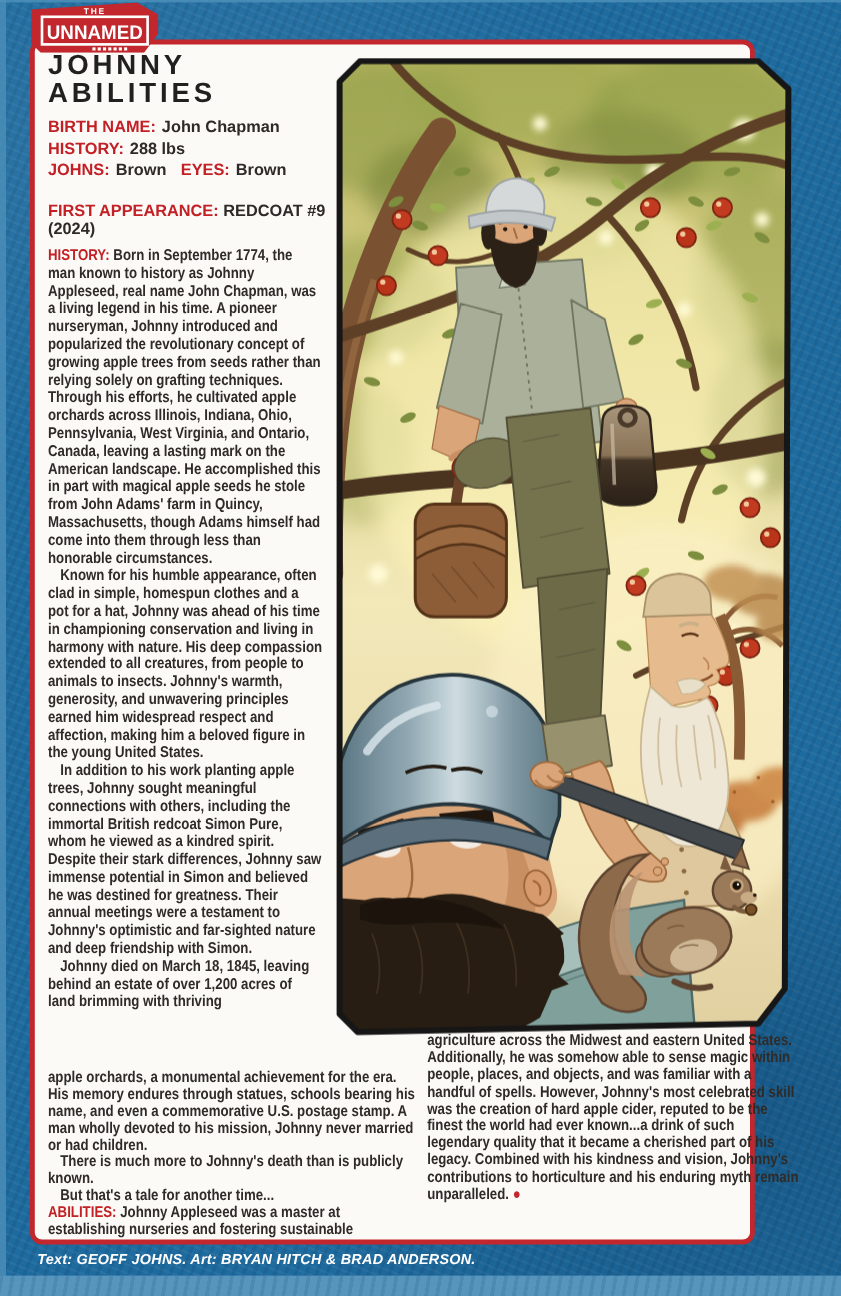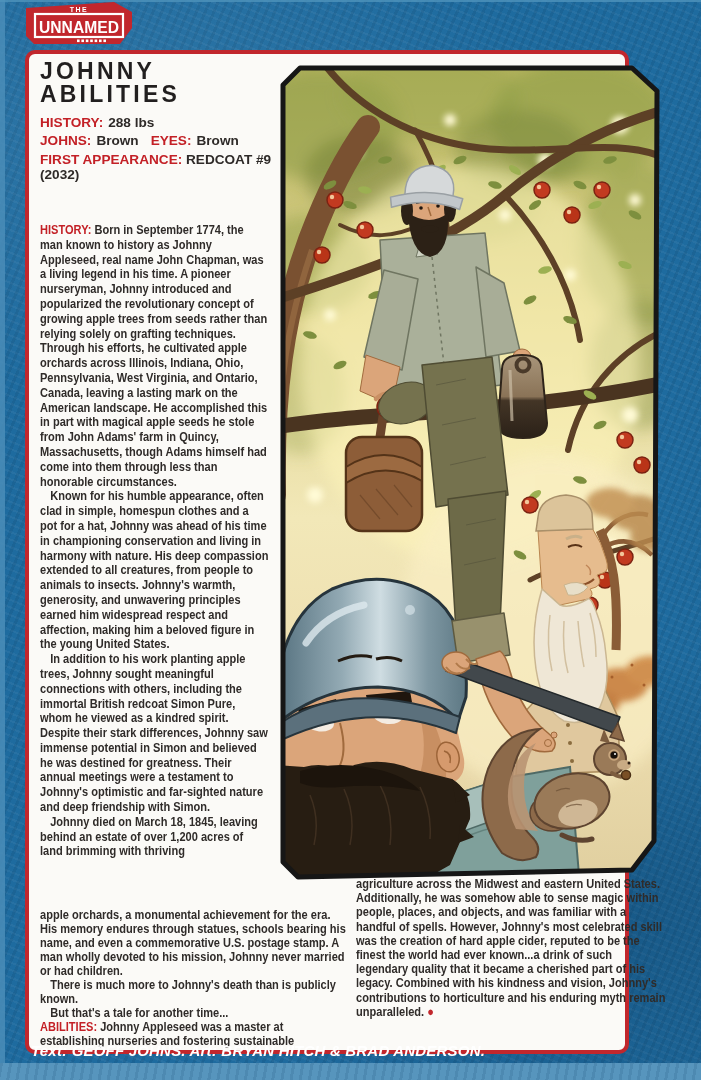--- a/index.html
+++ b/index.html
@@ -9,70 +9,73 @@
     background-color:#1e6b9f;
     background-image:
       radial-gradient(ellipse 700px 450px at 18% 12%, rgba(255,255,255,.07), transparent 60%),
       radial-gradient(ellipse 600px 420px at 85% 85%, rgba(0,20,45,.22), transparent 65%),
       repeating-linear-gradient(113deg, rgba(8,48,78,.12) 0 3px, transparent 3px 8px),
       repeating-linear-gradient(22deg, rgba(255,255,255,.045) 0 2px, transparent 2px 7px);}
   .edge-left{position:absolute;left:0;top:0;width:5px;height:100%;background:#4a8db8;opacity:.85;}
   .edge-top{position:absolute;left:0;top:0;width:100%;height:2px;background:#4f93bc;opacity:.8;}
   .edge-bottom{position:absolute;left:0;bottom:0;width:100%;height:17px;background:#5795bd;
       background-image:repeating-linear-gradient(100deg, rgba(20,70,110,.15) 0 3px, transparent 3px 9px);}
-  .card{position:absolute;left:25px;top:50px;width:604px;height:1004px;box-sizing:border-box;
+  .card{position:absolute;left:25px;top:33px;width:604px;height:1004px;box-sizing:border-box;
         background:#fbfaf7;border:4px solid #c1272d;border-radius:10px;}
   .logo{position:absolute;left:26px;top:2px;width:106px;height:42px;}
   .title{position:absolute;left:11px;top:6px;font-weight:bold;font-size:23px;line-height:23px;
          letter-spacing:3.2px;color:#221f1f;}
   .stats{position:absolute;left:11px;top:60px;width:292px;font-size:13.6px;font-weight:bold;
          color:#2e2a28;}
   .srow{display:flex;gap:12px;line-height:17.8px;white-space:nowrap;}
   .pair .lbl{margin-right:5px;}
   .lbl{color:#c32026;}
-  .fa{margin-top:2px;white-space:normal;}
+  .fa{margin-top:18px;white-space:normal;}
   .bodytxt{font-size:13px;line-height:14.8px;font-weight:bold;color:#2f2b29;
            transform:scaleX(.85);transform-origin:0 0;}
   .hist{position:absolute;left:11px;top:169px;width:269px;}
   .colL{position:absolute;left:11px;top:854px;width:364px;line-height:14px;}
   .colR{position:absolute;left:327px;top:823px;width:364px;line-height:14.2px;}
   .bodytxt p{margin:0;}
   .ind{text-indent:12px;}
   .gap{margin-top:5px;}
   .enddot{color:#c1272d;}
   .art{position:absolute;left:251px;top:11px;width:380px;height:822px;}
   .credits{position:absolute;left:31px;top:1042px;color:#ffffff;font-style:italic;
-           font-weight:bold;font-size:15px;letter-spacing:.2px;}
+           font-weight:bold;font-size:12px;letter-spacing:.2px;}
 </style>
 </head>
 <body>
 
 <div class="page">
   <div class="edge-left"></div>
   <div class="edge-top"></div>
   <div class="edge-bottom"></div>
 
   <div class="card">
 
     <div class="title">
       <div>JOHNNY</div>
       <div>ABILITIES</div>
     </div>
 
     <div class="stats">
+      <div class="srow">
+        <span class="pair"><span class="lbl">BIRTH NAME:</span><span>John Chapman</span></span>
+      </div>
       <div class="srow">
         <span class="pair"><span class="lbl">HISTORY:</span><span>288 lbs</span></span>
       </div>
       <div class="srow">
         <span class="pair"><span class="lbl">JOHNS:</span><span>Brown</span></span>
         <span class="pair"><span class="lbl">EYES:</span><span>Brown</span></span>
       </div>
       <div class="fa">
         <span class="lbl">FIRST APPEARANCE:</span> <span>REDCOAT #9</span>
-        <div>(2032)</div>
+        <div>(2024)</div>
       </div>
     </div>
 
     <div class="bodytxt hist">
       <p><span class="lbl">HISTORY:</span> <span>Born in September 1774, the man known to history as Johnny Appleseed, real name John Chapman, was a living legend in his time. A pioneer nurseryman, Johnny introduced and popularized the revolutionary concept of growing apple trees from seeds rather than relying solely on grafting techniques. Through his efforts, he cultivated apple orchards across Illinois, Indiana, Ohio, Pennsylvania, West Virginia, and Ontario, Canada, leaving a lasting mark on the American landscape. He accomplished this in part with magical apple seeds he stole from John Adams' farm in Quincy, Massachusetts, though Adams himself had come into them through less than honorable circumstances.</span></p>
       <p class="ind">Known for his humble appearance, often clad in simple, homespun clothes and a pot for a hat, Johnny was ahead of his time in championing conservation and living in harmony with nature. His deep compassion extended to all creatures, from people to animals to insects. Johnny's warmth, generosity, and unwavering principles earned him widespread respect and affection, making him a beloved figure in the young United States.</p>
       <p class="ind">In addition to his work planting apple trees, Johnny sought meaningful connections with others, including the immortal British redcoat Simon Pure, whom he viewed as a kindred spirit. Despite their stark differences, Johnny saw immense potential in Simon and believed he was destined for greatness. Their annual meetings were a testament to Johnny's optimistic and far-sighted nature and deep friendship with Simon.</p>
       <p class="ind">Johnny died on March 18, 1845, leaving behind an estate of over 1,200 acres of land brimming with thriving</p>
     </div>
 

